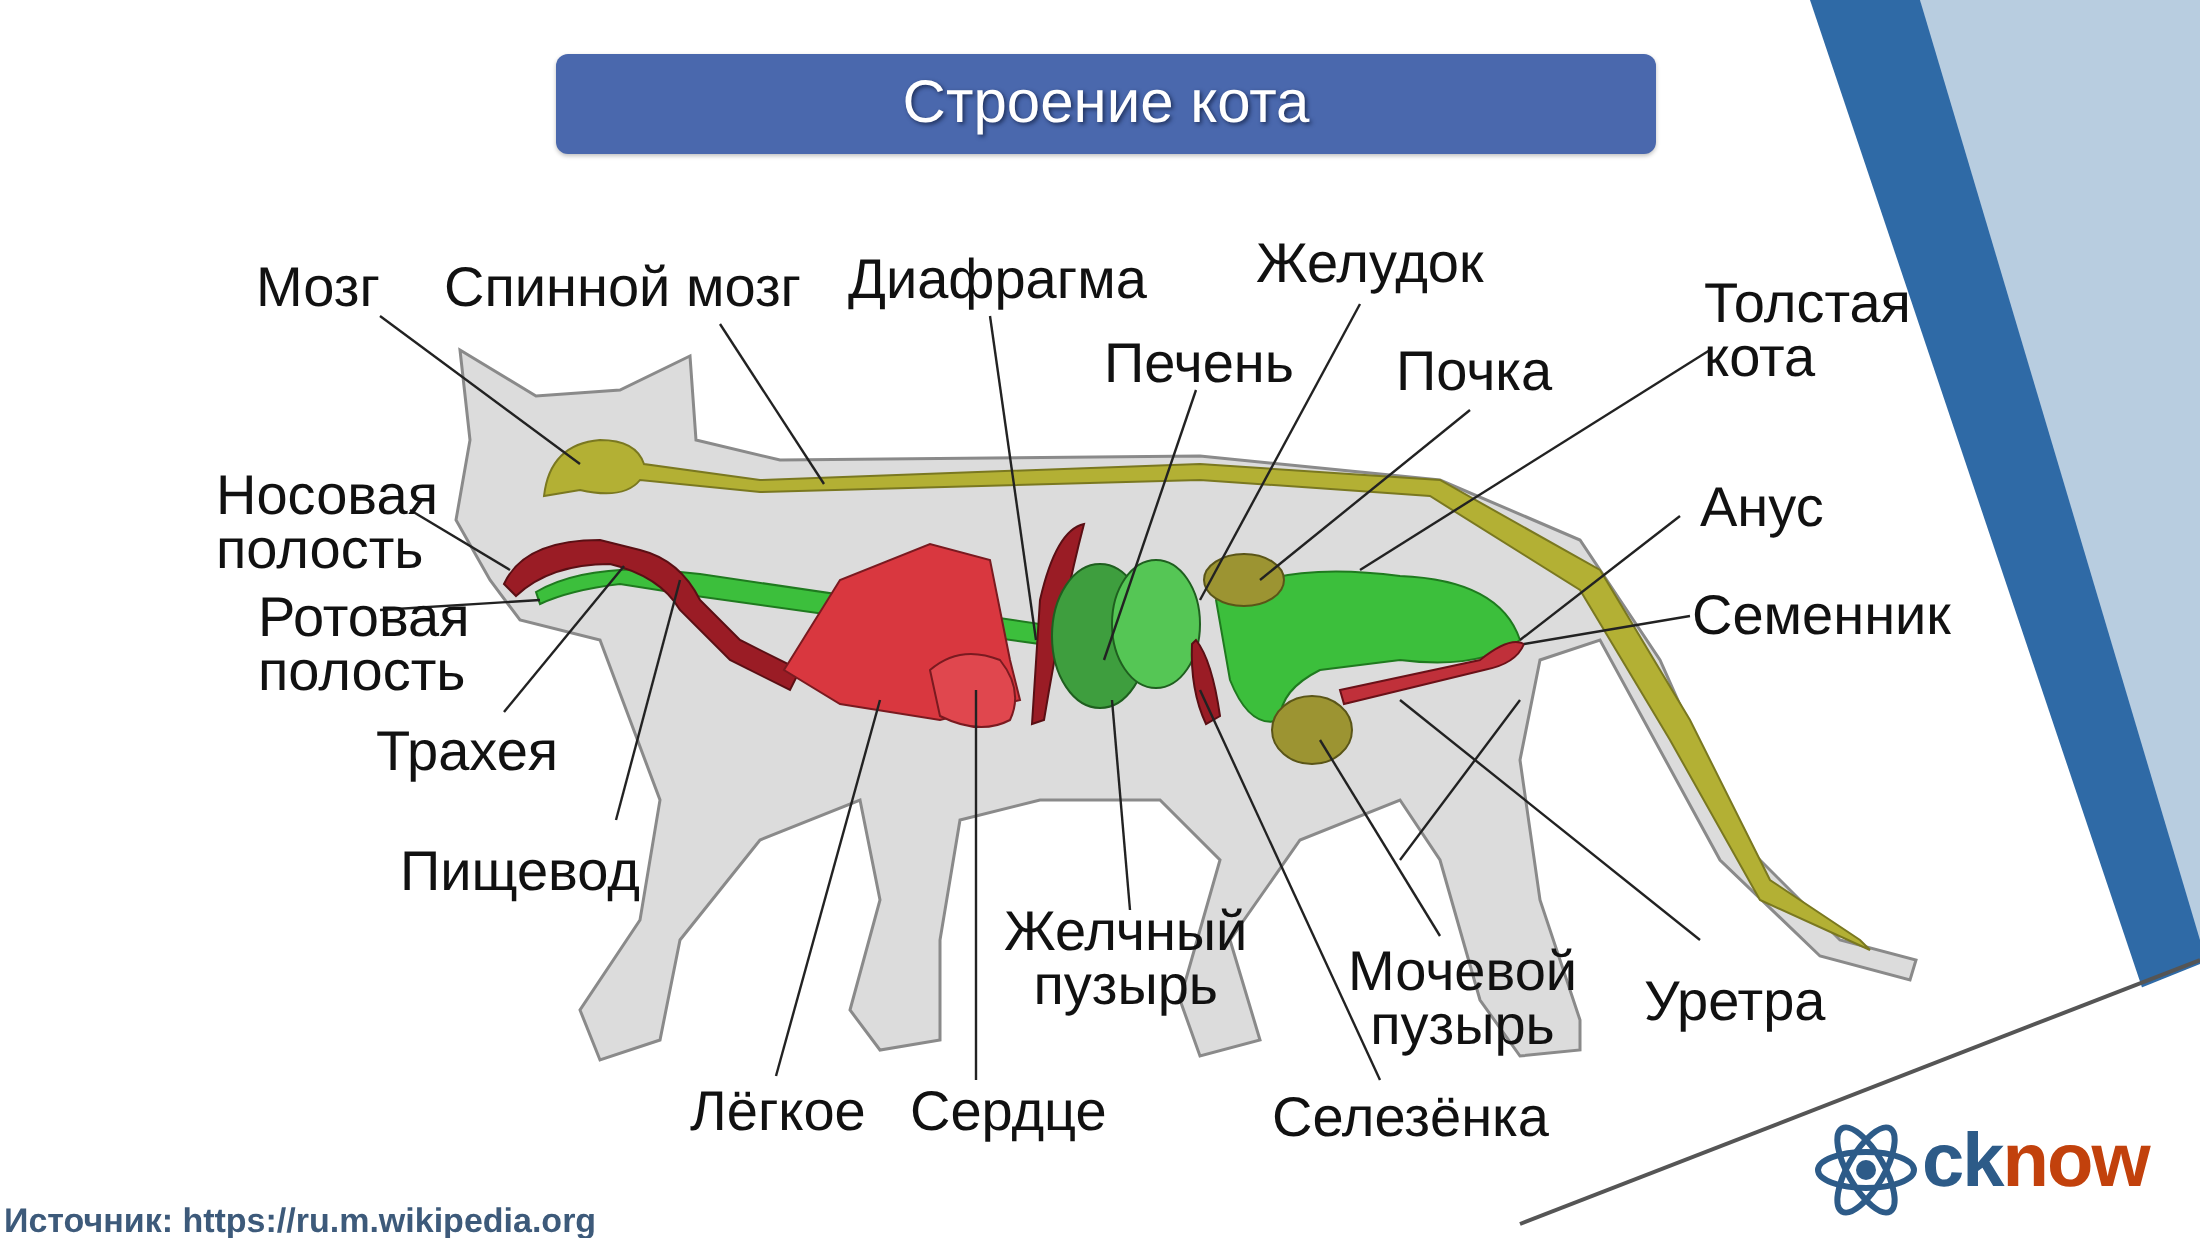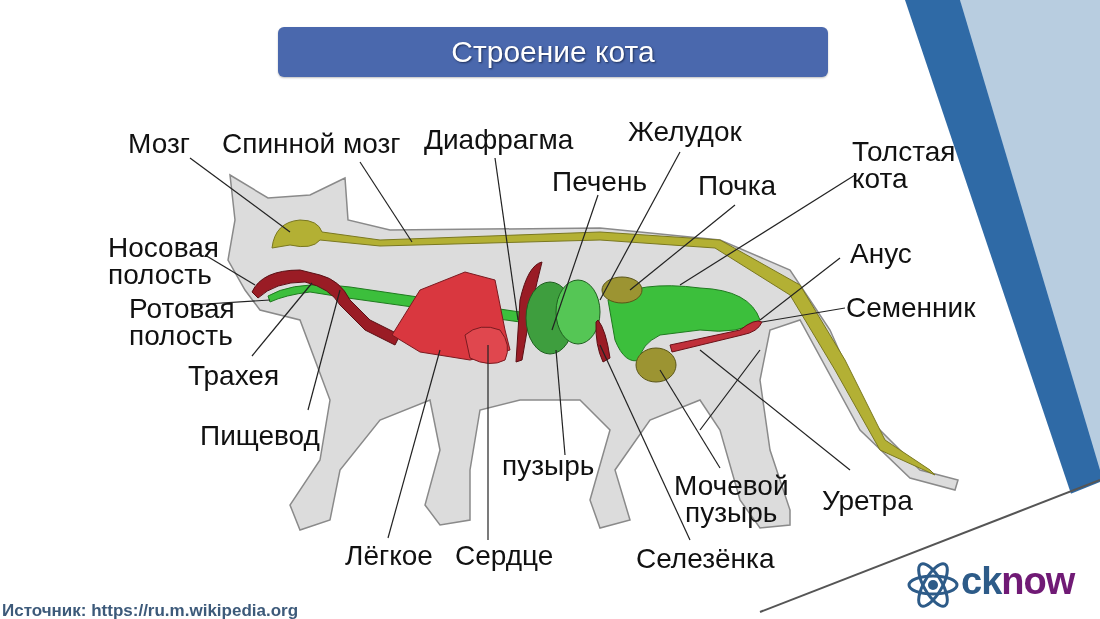--- a/index.html
+++ b/index.html
@@ -5,21 +5,21 @@
   html, body { margin: 0; padding: 0; }
   body { width: 1100px; height: 619px; position: relative; overflow: hidden; background: #ffffff; font-family: "Liberation Sans", sans-serif; }
   .bg-svg { position: absolute; left: 0; top: 0; }
   .title-bar { position: absolute; left: 278px; top: 27px; width: 550px; height: 50px; background: #4a68ad; border-radius: 6px; display: flex; align-items: center; justify-content: center; box-shadow: 0 1px 2px rgba(0,0,0,0.25); }
   .title-bar span { color: #ffffff; font-size: 30px; text-shadow: 1px 1px 2px #1e2f5a; }
   .lbl { position: absolute; font-size: 28px; color: #111; line-height: 27px; white-space: nowrap; }
   .lbl.c { text-align: center; }
   .source { position: absolute; left: 2px; top: 601px; font-size: 17px; font-weight: bold; color: #3d5a7a; }
   .logo { position: absolute; left: 905px; top: 560px; display: flex; align-items: flex-start; }
   .logo .t1 { font-size: 38px; font-weight: bold; color: #2d5b88; letter-spacing: -1px; }
-  .logo .t2 { font-size: 38px; font-weight: bold; color: #701a75; letter-spacing: -1px; }
+  .logo .t2 { font-size: 38px; font-weight: bold; color: #c2410c; letter-spacing: -1px; }
 </style>
 </head>
 <body>
 
 <svg class="bg-svg" width="1100" height="619" viewBox="0 0 1100 619">
 
   <polygon points="960,0 1100,0 1100,590" fill="#b8cde0"></polygon>
   <polygon points="905,0 960,0 1100,470 1100,580" fill="#2f6aa6"></polygon>
 
   <line x1="760" y1="612" x2="1100" y2="480" stroke="#555" stroke-width="2"></line>
@@ -97,20 +97,21 @@
 </div>
 <div class="lbl" style="left:850px;top:240px;">Анус</div>
 <div class="lbl" style="left:85px;top:295px;margin-left:44px;">
   <div>Ротовая</div>
   <div>полость</div>
 </div>
 <div class="lbl" style="left:846px;top:294px;">Семенник</div>
 <div class="lbl" style="left:188px;top:362px;">Трахея</div>
 <div class="lbl" style="left:200px;top:422px;">Пищевод</div>
 <div class="lbl c" style="left:502px;top:452px;">
+  <div>Желчный</div>
   <div>пузырь</div>
 </div>
 <div class="lbl c" style="left:674px;top:472px;">
   <div>Мочевой</div>
   <div>пузырь</div>
 </div>
 <div class="lbl" style="left:822px;top:487px;">Уретра</div>
 <div class="lbl" style="left:345px;top:542px;">Лёгкое</div>
 <div class="lbl" style="left:455px;top:542px;">Сердце</div>
 <div class="lbl" style="left:636px;top:545px;">Селезёнка</div>

